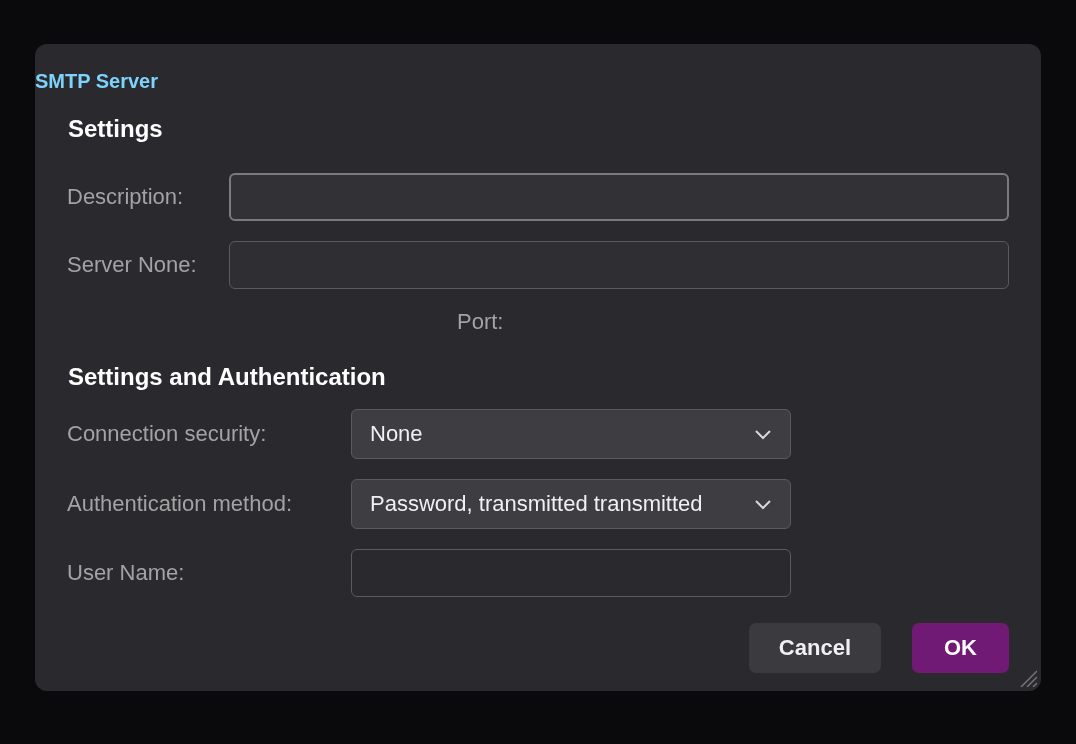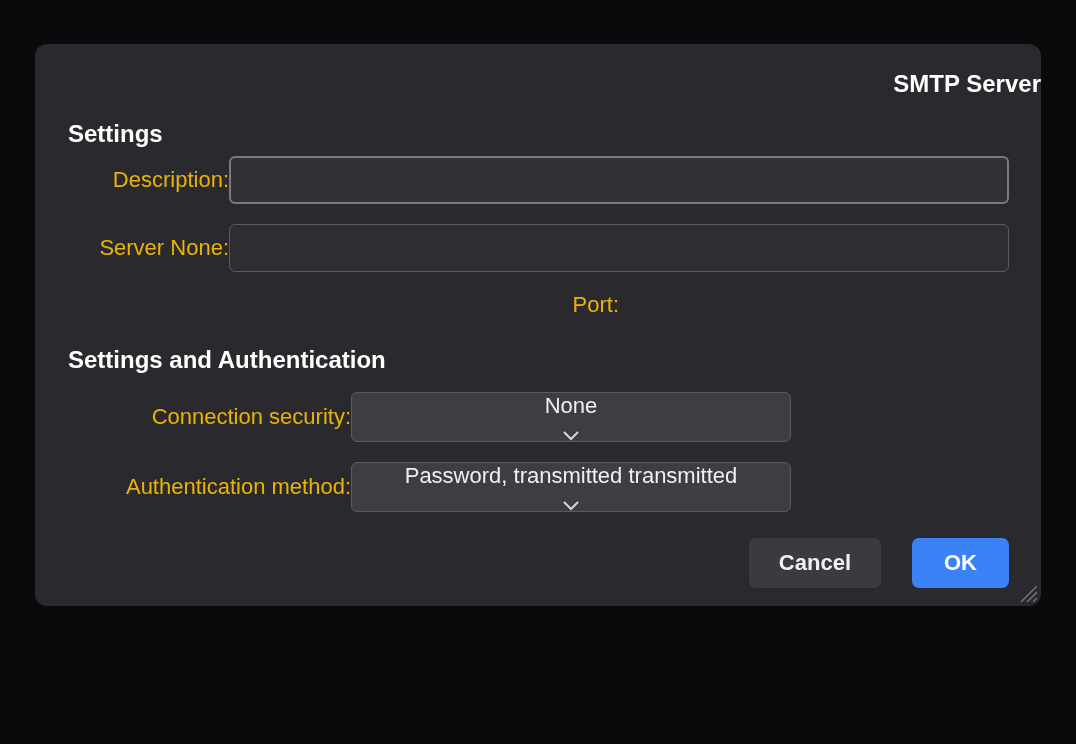--- a/index.html
+++ b/index.html
@@ -23,33 +23,33 @@
     .dialog {
       width: 1006px;
       background: #2a2a2e;
       border-radius: 12px;
       color: #f0f0f0;
       position: relative;
       padding-bottom: 18px;
     }
     
     .dialog-title {
-      text-align: right;
-      font-size: 24px;
+      text-align: left;
+      font-size: 20px;
       font-weight: 700;
       padding: 26px 0 22px 0;
-      color: #ffffff;
+      color: #7dd3fc;
     }
     
     .section-heading {
       font-size: 24px;
       font-weight: 700;
       color: #ffffff;
       padding-left: 33px;
-      margin-bottom: 8px;
+      margin-bottom: 30px;
     }
     
     .section-heading.second {
       margin-top: 28px;
       margin-bottom: 18px;
     }
     
     .form-area {
       padding: 0 32px;
     }
@@ -60,23 +60,22 @@
       margin-bottom: 20px;
     }
     
     .row.tight {
       margin-bottom: 16px;
       flex-direction: column;
     }
     
     .label-col {
       font-size: 22px;
-      color: #eab308;
+      color: #a3a3a3;
       font-weight: 400;
-      text-align: right;
     }
     
     .label-col.settings {
       width: 162px;
       flex-shrink: 0;
     }
     
     .label-col.security {
       width: 284px;
       flex-shrink: 0;
@@ -156,21 +155,20 @@
       width: 440px;
       height: 50px;
       background: #3d3d42;
       border: 1px solid #5a5a5f;
       border-radius: 6px;
       display: flex;
       align-items: center;
       justify-content: space-between;
       padding: 0 18px;
       cursor: pointer;
-      flex-direction: column;
     }
     
     .select-value {
       font-size: 22px;
       color: #f0f0f0;
     }
     
     .select svg {
       width: 18px;
       height: 12px;
@@ -204,21 +202,21 @@
       cursor: pointer;
       padding: 0 30px;
       color: #f0f0f0;
     }
     
     .btn-cancel {
       background: #3a3a3f;
     }
     
     .btn-ok {
-      background: #3b82f6;
+      background: #701a75;
       color: #ffffff;
       padding: 0 32px;
     }
     
     .resize-handle {
       position: absolute;
       right: 4px;
       bottom: 4px;
       width: 20px;
       height: 20px;
@@ -273,20 +271,24 @@
     <div class="row">
       <div class="label-col security">Authentication method:</div>
       <div class="select">
         <span class="select-value">Password, transmitted transmitted</span>
         <svg viewBox="0 0 18 12">
             <path d="M2 3 L9 10 L16 3" stroke="#d8d8d8" stroke-width="2" fill="none"></path>
           </svg>
       </div>
     </div>
 
+    <div class="row">
+      <div class="label-col security">User Name:</div>
+      <input type="text" class="username-input" value="" style="">
+    </div>
 
   </div>
 
   <div class="button-row">
     <button class="btn btn-cancel">Cancel</button>
     <button class="btn btn-ok">OK</button>
   </div>
 
   <div class="resize-handle">
     <svg viewBox="0 0 20 20">

